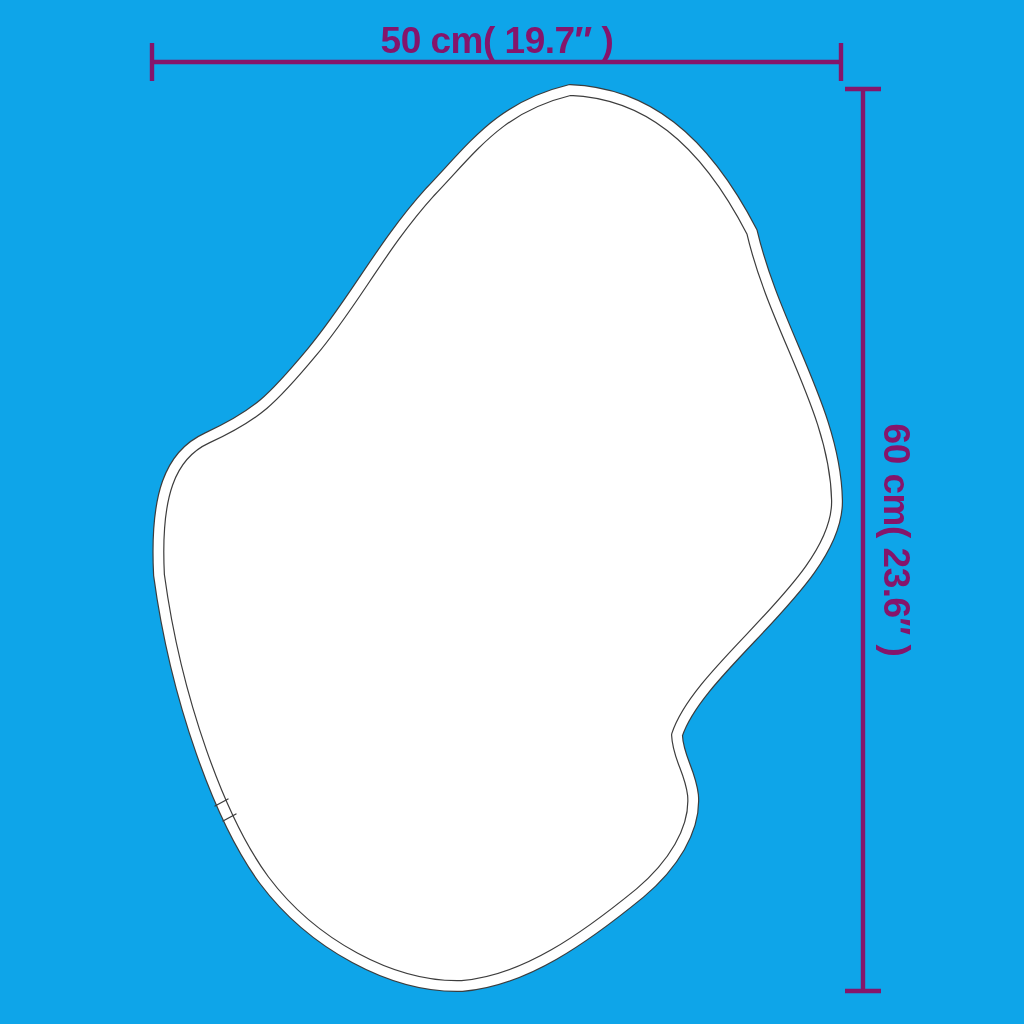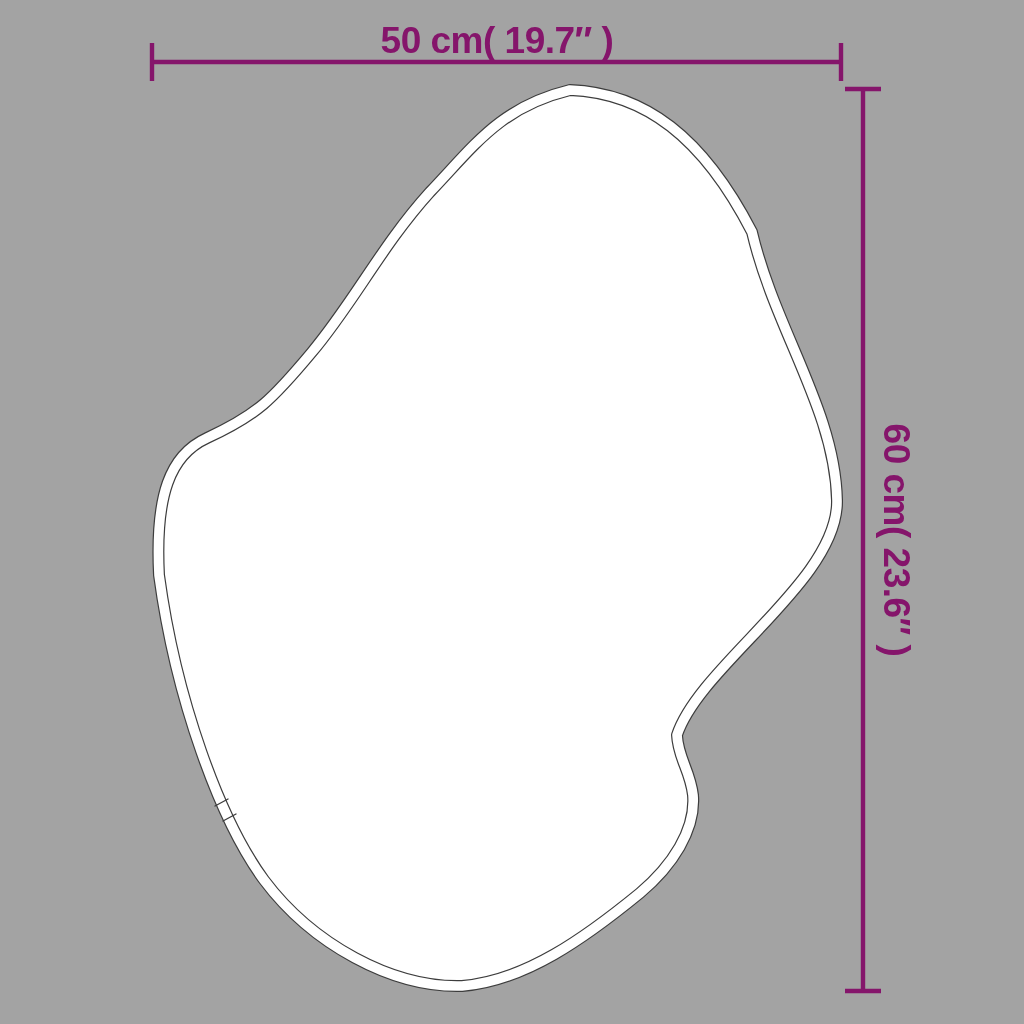--- a/index.html
+++ b/index.html
@@ -4,21 +4,21 @@
 <style>
   html, body {
     margin: 0;
     padding: 0;
     background: #ffffff;
   }
   .canvas {
     position: relative;
     width: 1024px;
     height: 1024px;
-    background: #a3a3a3;
+    background: #0ea5e9;
     overflow: hidden;
     font-family: "Liberation Sans", sans-serif;
   }
   svg { display: block; }
 
   .blob-outer {
     fill: #ffffff;
     stroke-width: 12;
     stroke-linejoin: round;
   }

